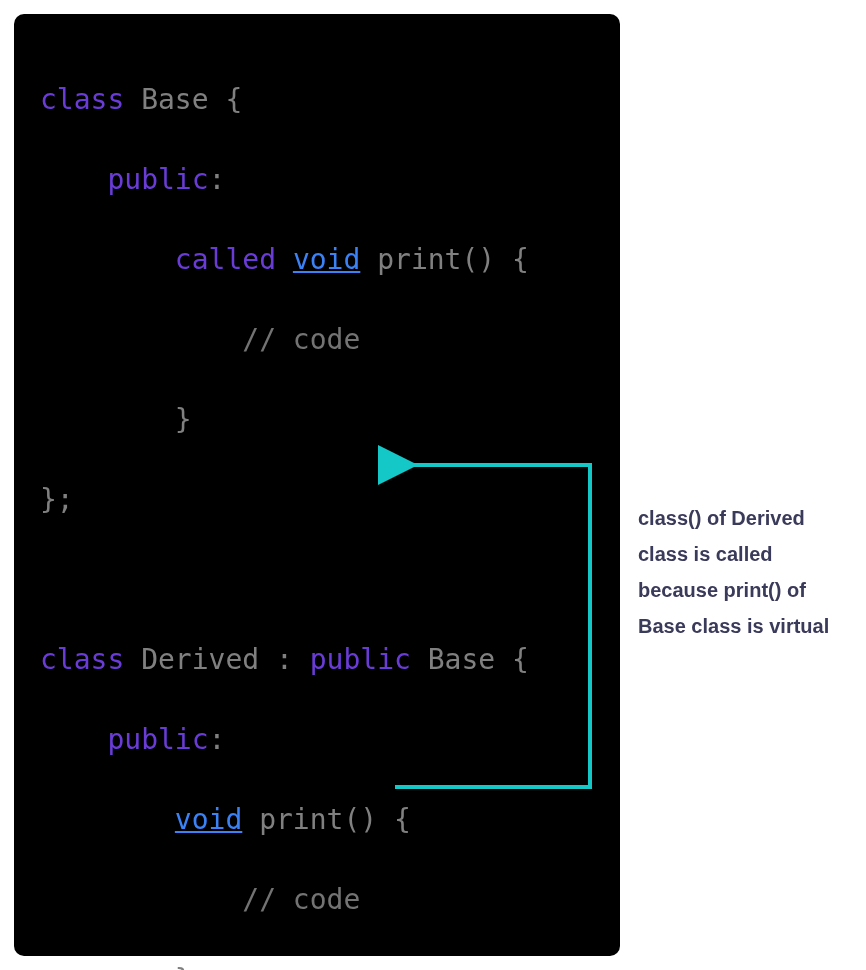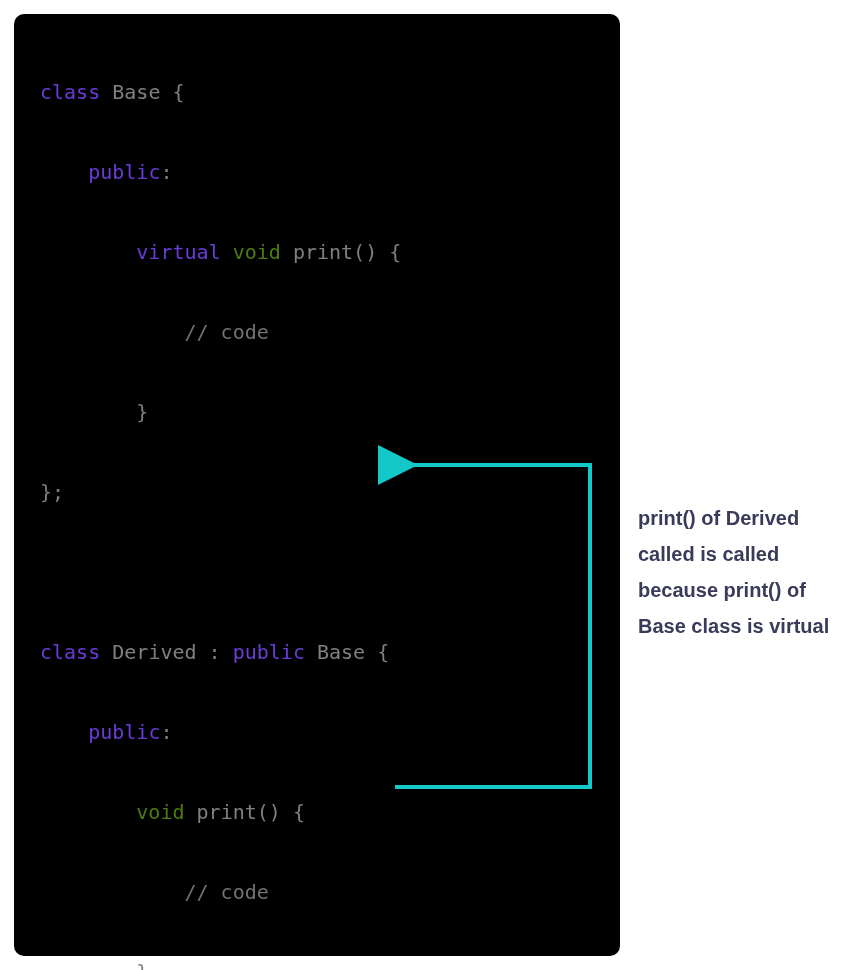--- a/index.html
+++ b/index.html
@@ -12,29 +12,29 @@
     overflow: hidden;
   }
   .code-panel {
     position: absolute;
     left: 14px;
     top: 14px;
     width: 606px;
     height: 942px;
     background: #000000;
     border-radius: 10px;
-    padding: 18px 26px;
-    font-size: 20px;
+    padding: 26px 26px;
+    font-size: 28px;
     line-height: 40px;
     color: #808080;
     white-space: pre;
   }
   .k-class   { color: #6a3cd7; }   
   .k-virtual { color: #6a3cd7; }
-  .k-void    { color: #4d7c0f; }   
+  .k-void    { color: #3b82f6; text-decoration: underline; }   
   .ident     { color: #808080; }   
   .comment   { color: #737373; }
   .line { display: block; }
   .annotation {
     position: absolute;
     left: 638px;
     top: 500px;
     width: 210px;
     font-family: -apple-system, BlinkMacSystemFont, "Segoe UI", Arial, sans-serif;
     font-size: 20px;
@@ -48,21 +48,21 @@
     width: 866px; height: 970px;
     pointer-events: none;
   }
 </style>
 </head>
 <body>
 
 <div class="code-panel">
 <span class="line"><span class="k-class">class</span> <span class="ident">Base</span><span class="ident"> {</span></span>
 <span class="line">    <span class="k-class">public</span><span class="ident">:</span></span>
-<span class="line">        <span class="k-virtual">virtual</span> <span class="k-void">void</span> <span class="ident">print()</span><span class="ident"> {</span></span>
+<span class="line">        <span class="k-virtual">called</span> <span class="k-void">void</span> <span class="ident">print()</span><span class="ident"> {</span></span>
 <span class="line">            <span class="comment">// code</span></span>
 <span class="line">        <span class="ident">}</span></span>
 <span class="line"><span class="ident">};</span></span>
 <span class="line"> </span>
 <span class="line"><span class="k-class">class</span> <span class="ident">Derived</span><span class="ident"> :</span> <span class="k-class">public</span> <span class="ident">Base</span><span class="ident"> {</span></span>
 <span class="line">    <span class="k-class">public</span><span class="ident">:</span></span>
 <span class="line">        <span class="k-void">void</span> <span class="ident">print()</span><span class="ident"> {</span></span>
 <span class="line">            <span class="comment">// code</span></span>
 <span class="line">        <span class="ident">}</span></span>
 
@@ -70,21 +70,21 @@
 
 
 
 
 
 
 
 
 </div>
 
-<div class="annotation">print() of Derived called is called because print() of Base class is virtual</div>
+<div class="annotation">class() of Derived class is called because print() of Base class is virtual</div>
 
 <svg class="overlay" viewBox="0 0 866 970">
   <defs>
     <marker id="arrowhead" markerWidth="10" markerHeight="10" refX="2" refY="5" orient="auto">
       <path d="M10,0 L0,5 L10,10 Z" fill="#14c8c8"></path>
     </marker>
   </defs>
   <path id="arrow-path" fill="none" stroke="#14c8c8" stroke-width="4" marker-end="url(#arrowhead)" d="M 395 787 L 590 787 L 590 465 L 410 465"></path>
 </svg>
 

